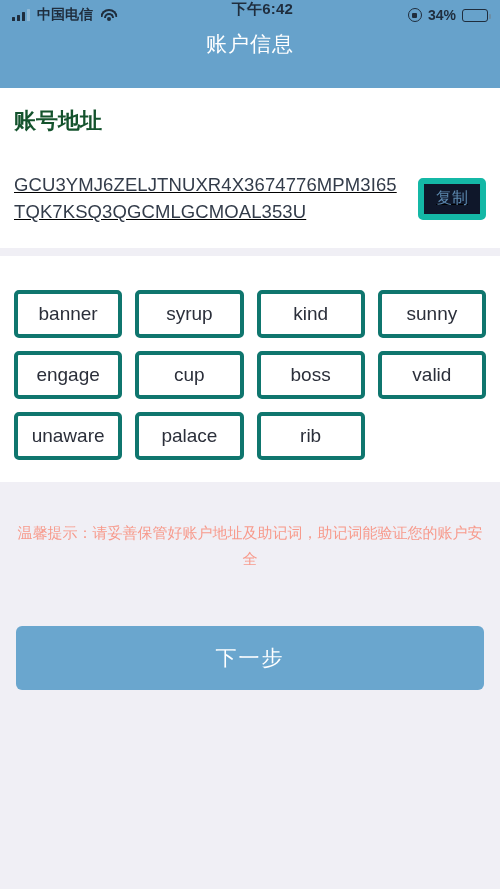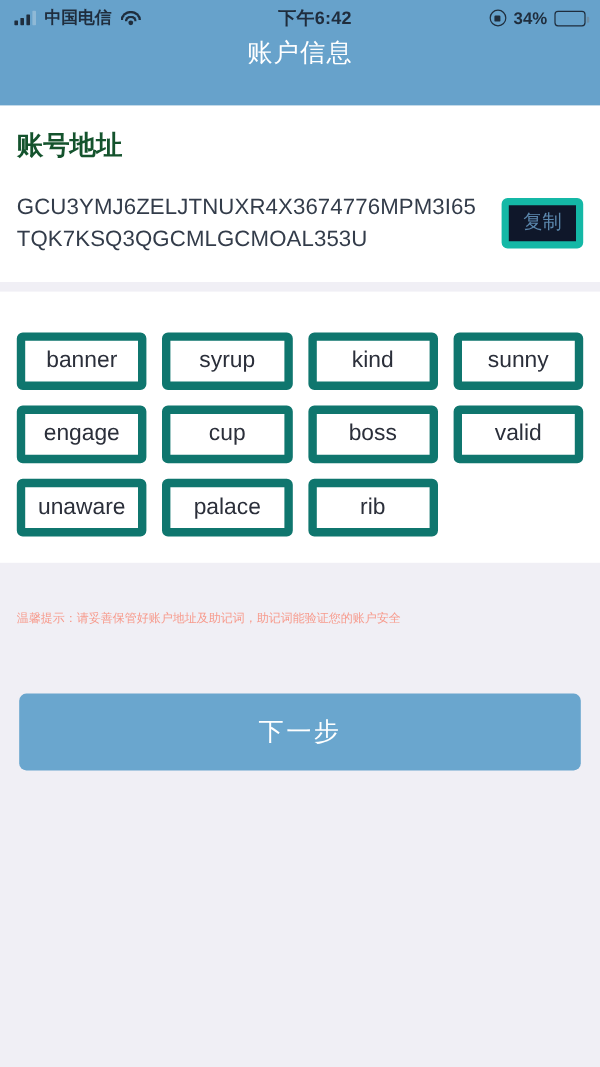--- a/index.html
+++ b/index.html
@@ -7,21 +7,21 @@
     width:500px; height:889px;
     background:#f0eff5;
     font-family:"Liberation Sans","DejaVu Sans",sans-serif;
     overflow:hidden;
   }
   #app { width:500px; height:889px; position:relative; display:flex; flex-direction:column; }
 
   
   .statusbar {
     height:30px; background:#67a2cb; color:#1f2d3d;
-    display:flex; align-items:center; padding:0 12px;
+    display:flex; padding:0 12px;
     font-size:15px; font-weight:bold; flex:none;
   }
   .sb-left { display:flex; align-items:center; gap:7px; }
   .sb-center { flex:1; text-align:center; letter-spacing:.2px; }
   .sb-right { display:flex; align-items:center; gap:6px; }
   .signal { display:flex; align-items:flex-end; gap:2px; height:12px; }
   .signal i { width:3px; background:#1f2d3d; border-radius:.5px; display:block; }
   .signal i:nth-child(1){height:4px;}
   .signal i:nth-child(2){height:6px;}
   .signal i:nth-child(3){height:9px;}
@@ -50,49 +50,49 @@
   .header {
     height:58px; background:#67a2cb; color:#fff;
     display:flex; align-items:flex-start; justify-content:center;
     font-size:21px; letter-spacing:1px; flex:none;
   }
 
   
   .card { background:#fff; width:100%; }
   .card-addr { padding:18px 14px 22px 14px; }
   .sect-title { font-size:22px; color:#14532d;font-weight:bold; }
-  .addr-row { display:flex; align-items:center; gap:15px; margin-top:23px; }
+  .addr-row { display:flex; align-items:center; gap:15px; margin-top:36px;text-decoration:underline; }
   .addr-text {
     flex:1; font-size:18.5px; color:#333c4a; line-height:1.45;
     letter-spacing:.1px; word-break:break-all;
   }
   .copy-btn {
     flex:none; width:68px; height:42px; border:6px solid #14b8a6;
     border-radius:5px; background:#0f172a; color:#5b87ad;
     font-size:16px; display:flex; align-items:center; justify-content:center;
     font-family:inherit;
   }
 
   .gap { height:8px; background:#f0eff5; flex:none; }
 
   .card-mnem { padding:16px 14px 22px 14px; }
   .word-grid {
     display:grid; grid-template-columns:repeat(4,1fr);
     gap:13px 13px; margin-top:18px;
   }
   .word-chip {
-    height:48px; border:7px solid #0f766e; border-radius:5px; background:#fff;
+    height:48px; border:4px solid #0f766e; border-radius:5px; background:#fff;
     display:flex; align-items:center; justify-content:center;
     font-size:19px; color:#2b2f3a;
   }
 
   
   .warning {
-    color:#f79a8c; font-size:10px; line-height:1.75;
-    padding:38px 14px 0 14px;
+    color:#f79a8c; font-size:15px; line-height:1.75;
+    text-align:center; padding:38px 14px 0 14px;
   }
 
   
   .next-wrap { padding:54px 16px 0 16px; }
   .next-btn {
     width:100%; height:64px; background:#6aa6ce; border:none; border-radius:6px;
     color:#fff; font-size:21px; letter-spacing:2px; font-family:inherit;
     display:flex; align-items:center; justify-content:center;
   }
 </style>

